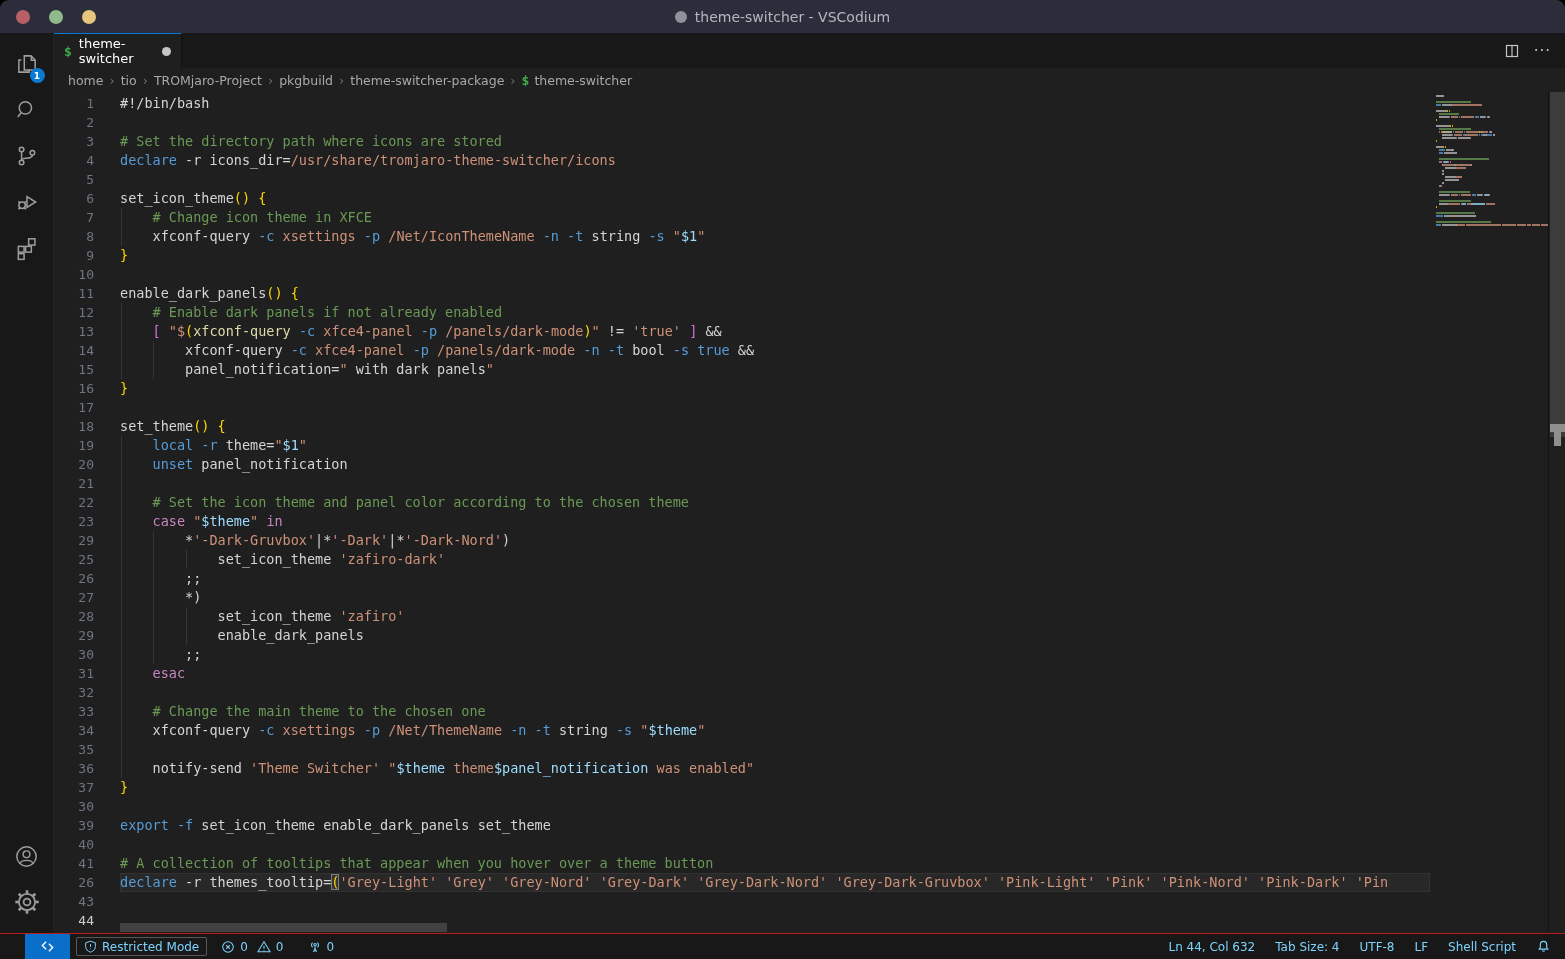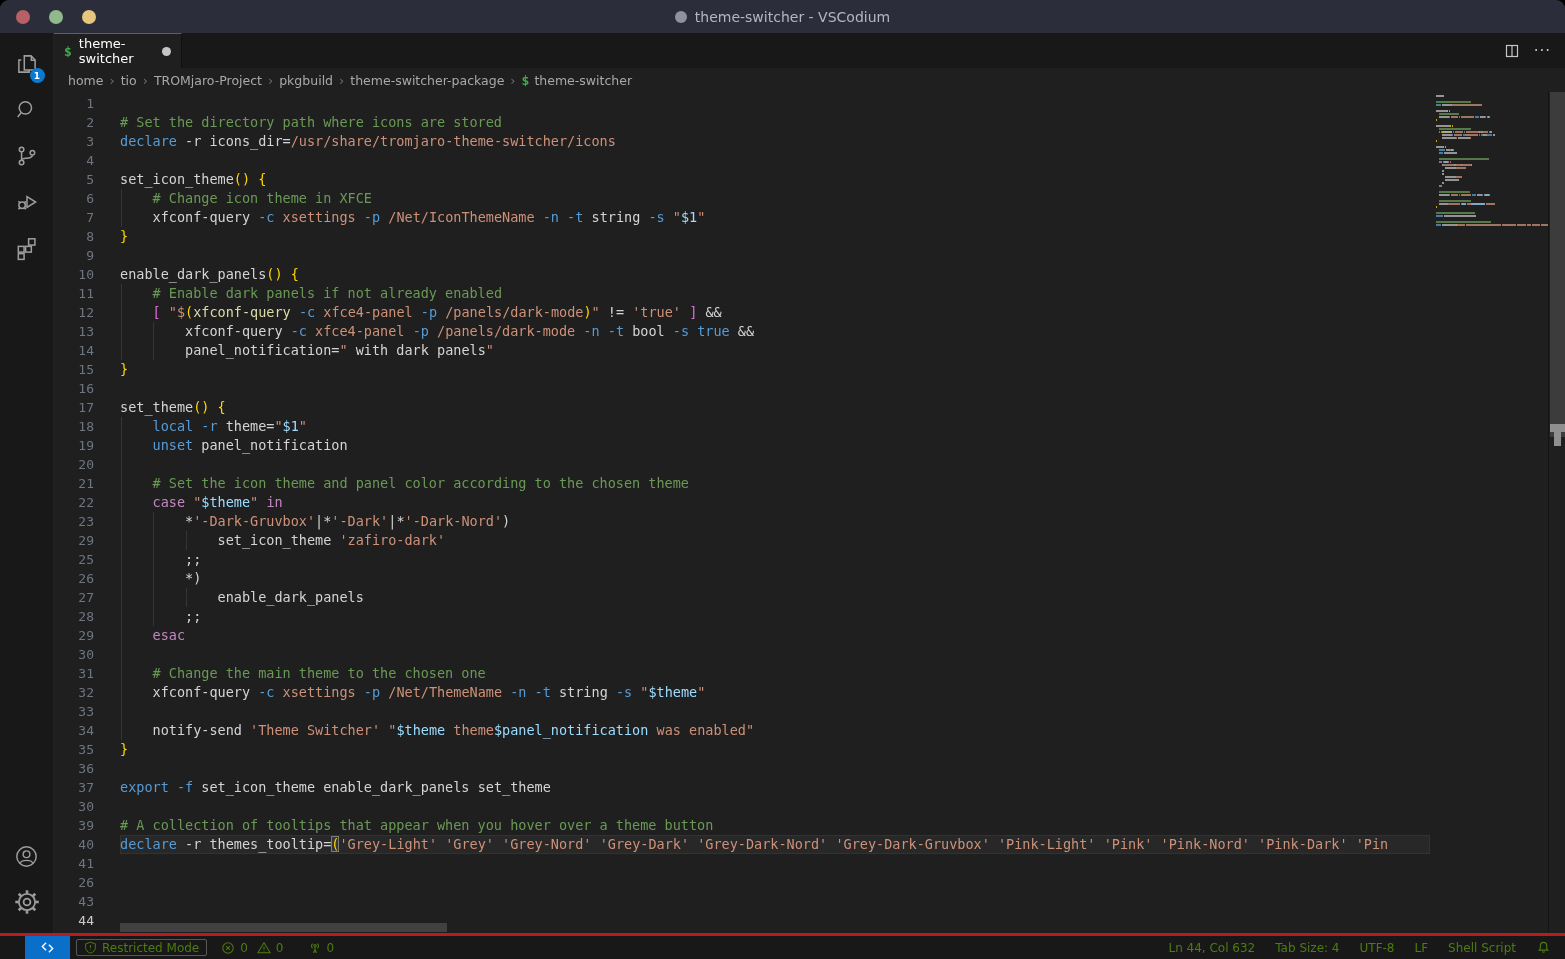--- a/index.html
+++ b/index.html
@@ -84,22 +84,22 @@
   .mtk-f { background:rgba(220,220,170,0.75); } .mtk-yb { background:rgba(255,215,0,0.75); }
 
   
   .vscroll { position:absolute; top:0; bottom:0; right:0; width:17px; background:#1f1f1f;
              border-left:1px solid rgba(0,0,0,0.35); }
   .vslider { position:absolute; top:0; left:1px; right:0; height:345px; background:rgba(121,121,121,0.32); }
   .tmark-bar { position:absolute; top:332px; left:1px; width:15px; height:8px; background:#8f8f8f; }
   .tmark-stem { position:absolute; top:340px; left:5px; width:7px; height:14px; background:#8f8f8f; }
 
   
-  .statusbar { height:26px; flex:0 0 26px; background:#181818; border-top:3px solid #b91c1c;
-               display:flex; align-items:stretch; font-size:12px; color:#4d7c0f; }
+  .statusbar { height:26px; flex:0 0 26px; background:#181818; border-top:1px solid #b91c1c;
+               display:flex; align-items:stretch; font-size:12px; color:#7dd3fc; }
   .sb-left { display:flex; align-items:stretch; }
   .sb-right { margin-left:auto; display:flex; align-items:center; gap:0; }
   .sb-item { display:flex; align-items:center; gap:5px; padding:0 8px; }
   .remote { background:#0a6fc9; color:#fff; width:45px; margin-left:25px;
             display:flex; align-items:center; justify-content:center; }
   .restricted { border:1px solid rgba(255,255,255,0.28); border-radius:2px; margin:3px 6px;
                 padding:0 7px; display:flex; align-items:center; gap:5px; }
   .sb-right .sb-item { padding:0 10px; }
 </style>
 </head>
@@ -264,20 +264,21 @@
               <div class="lnum">37</div>
               <div class="lnum">30</div>
               <div class="lnum">39</div>
               <div class="lnum">40</div>
               <div class="lnum">41</div>
               <div class="lnum">26</div>
               <div class="lnum">43</div>
               <div class="lnum cur">44</div>
             </div>
           <div class="code-lines">
+              <div class="line"><span class="tk-w">#!/bin/bash</span></div>
               <div class="line"></div>
               <div class="line"><span class="tk-g"># Set the directory path where icons are stored</span></div>
               <div class="line"><span class="tk-b">declare</span><span class="tk-w"> -r icons_dir=</span><span class="tk-o">/usr/share/tromjaro-theme-switcher/icons</span></div>
               <div class="line"></div>
               <div class="line"><span class="tk-w">set_icon_theme</span><span class="tk-y">()</span><span class="tk-w"> </span><span class="tk-y">{</span></div>
               <div class="line"><i class="guide" style="left: 0.5px;"></i><span class="tk-w">    </span><span class="tk-g"># Change icon theme in XFCE</span></div>
               <div class="line"><i class="guide" style="left: 0.5px;"></i><span class="tk-w">    xfconf-query </span><span class="tk-b">-c</span><span class="tk-o"> xsettings</span><span class="tk-w"> </span><span class="tk-b">-p</span><span class="tk-o"> /Net/IconThemeName</span><span class="tk-w"> </span><span class="tk-b">-n</span><span class="tk-w"> </span><span class="tk-b">-t</span><span class="tk-w"> string </span><span class="tk-b">-s</span><span class="tk-w"> </span><span class="tk-o">"</span><span class="tk-v">$1</span><span class="tk-o">"</span></div>
               <div class="line"><span class="tk-y">}</span></div>
               <div class="line"></div>
               <div class="line"><span class="tk-w">enable_dark_panels</span><span class="tk-y">()</span><span class="tk-w"> </span><span class="tk-y">{</span></div>
@@ -290,20 +291,21 @@
               <div class="line"><span class="tk-w">set_theme</span><span class="tk-y">()</span><span class="tk-w"> </span><span class="tk-y">{</span></div>
               <div class="line"><i class="guide" style="left: 0.5px;"></i><span class="tk-w">    </span><span class="tk-b">local -r</span><span class="tk-w"> theme=</span><span class="tk-o">"</span><span class="tk-v">$1</span><span class="tk-o">"</span></div>
               <div class="line"><i class="guide" style="left: 0.5px;"></i><span class="tk-w">    </span><span class="tk-b">unset</span><span class="tk-w"> panel_notification</span></div>
               <div class="line"><i class="guide" style="left: 0.5px;"></i></div>
               <div class="line"><i class="guide" style="left: 0.5px;"></i><span class="tk-w">    </span><span class="tk-g"># Set the icon theme and panel color according to the chosen theme</span></div>
               <div class="line"><i class="guide" style="left: 0.5px;"></i><span class="tk-w">    </span><span class="tk-m">case</span><span class="tk-w"> </span><span class="tk-o">"</span><span class="tk-v">$theme</span><span class="tk-o">"</span><span class="tk-w"> </span><span class="tk-m">in</span></div>
               <div class="line"><i class="guide" style="left: 0.5px;"></i><i class="guide" style="left: 33.02px;"></i><span class="tk-w">        *</span><span class="tk-o">'-Dark-Gruvbox'</span><span class="tk-w">|*</span><span class="tk-o">'-Dark'</span><span class="tk-w">|*</span><span class="tk-o">'-Dark-Nord'</span><span class="tk-w">)</span></div>
               <div class="line"><i class="guide" style="left: 0.5px;"></i><i class="guide" style="left: 33.02px;"></i><i class="guide" style="left: 65.54px;"></i><span class="tk-w">            set_icon_theme </span><span class="tk-o">'zafiro-dark'</span></div>
               <div class="line"><i class="guide" style="left: 0.5px;"></i><i class="guide" style="left: 33.02px;"></i><span class="tk-w">        ;;</span></div>
               <div class="line"><i class="guide" style="left: 0.5px;"></i><i class="guide" style="left: 33.02px;"></i><span class="tk-w">        *)</span></div>
+              <div class="line"><i class="guide" style="left: 0.5px;"></i><i class="guide" style="left: 33.02px;"></i><i class="guide" style="left: 65.54px;"></i><span class="tk-w">            set_icon_theme </span><span class="tk-o">'zafiro'</span></div>
               <div class="line"><i class="guide" style="left: 0.5px;"></i><i class="guide" style="left: 33.02px;"></i><i class="guide" style="left: 65.54px;"></i><span class="tk-w">            enable_dark_panels</span></div>
               <div class="line"><i class="guide" style="left: 0.5px;"></i><i class="guide" style="left: 33.02px;"></i><span class="tk-w">        ;;</span></div>
               <div class="line"><i class="guide" style="left: 0.5px;"></i><span class="tk-w">    </span><span class="tk-m">esac</span></div>
               <div class="line"><i class="guide" style="left: 0.5px;"></i></div>
               <div class="line"><i class="guide" style="left: 0.5px;"></i><span class="tk-w">    </span><span class="tk-g"># Change the main theme to the chosen one</span></div>
               <div class="line"><i class="guide" style="left: 0.5px;"></i><span class="tk-w">    xfconf-query </span><span class="tk-b">-c</span><span class="tk-o"> xsettings</span><span class="tk-w"> </span><span class="tk-b">-p</span><span class="tk-o"> /Net/ThemeName</span><span class="tk-w"> </span><span class="tk-b">-n</span><span class="tk-w"> </span><span class="tk-b">-t</span><span class="tk-w"> string </span><span class="tk-b">-s</span><span class="tk-w"> </span><span class="tk-o">"</span><span class="tk-v">$theme</span><span class="tk-o">"</span></div>
               <div class="line"><i class="guide" style="left: 0.5px;"></i></div>
               <div class="line"><i class="guide" style="left: 0.5px;"></i><span class="tk-w">    notify-send </span><span class="tk-o">'Theme Switcher'</span><span class="tk-w"> </span><span class="tk-o">"</span><span class="tk-v">$theme</span><span class="tk-o"> theme</span><span class="tk-v">$panel_notification</span><span class="tk-o"> was enabled"</span></div>
               <div class="line"><span class="tk-y">}</span></div>
               <div class="line"></div>

